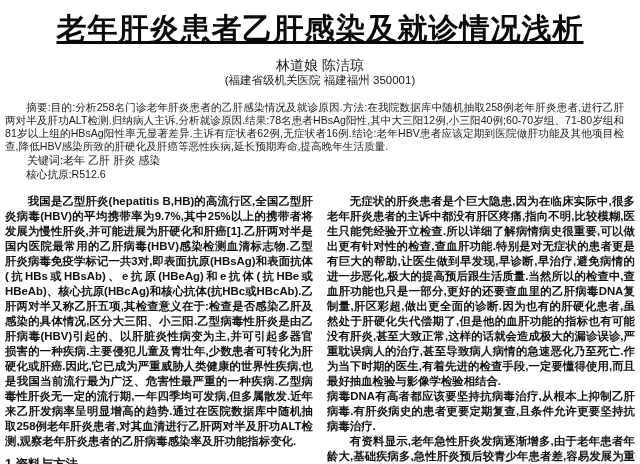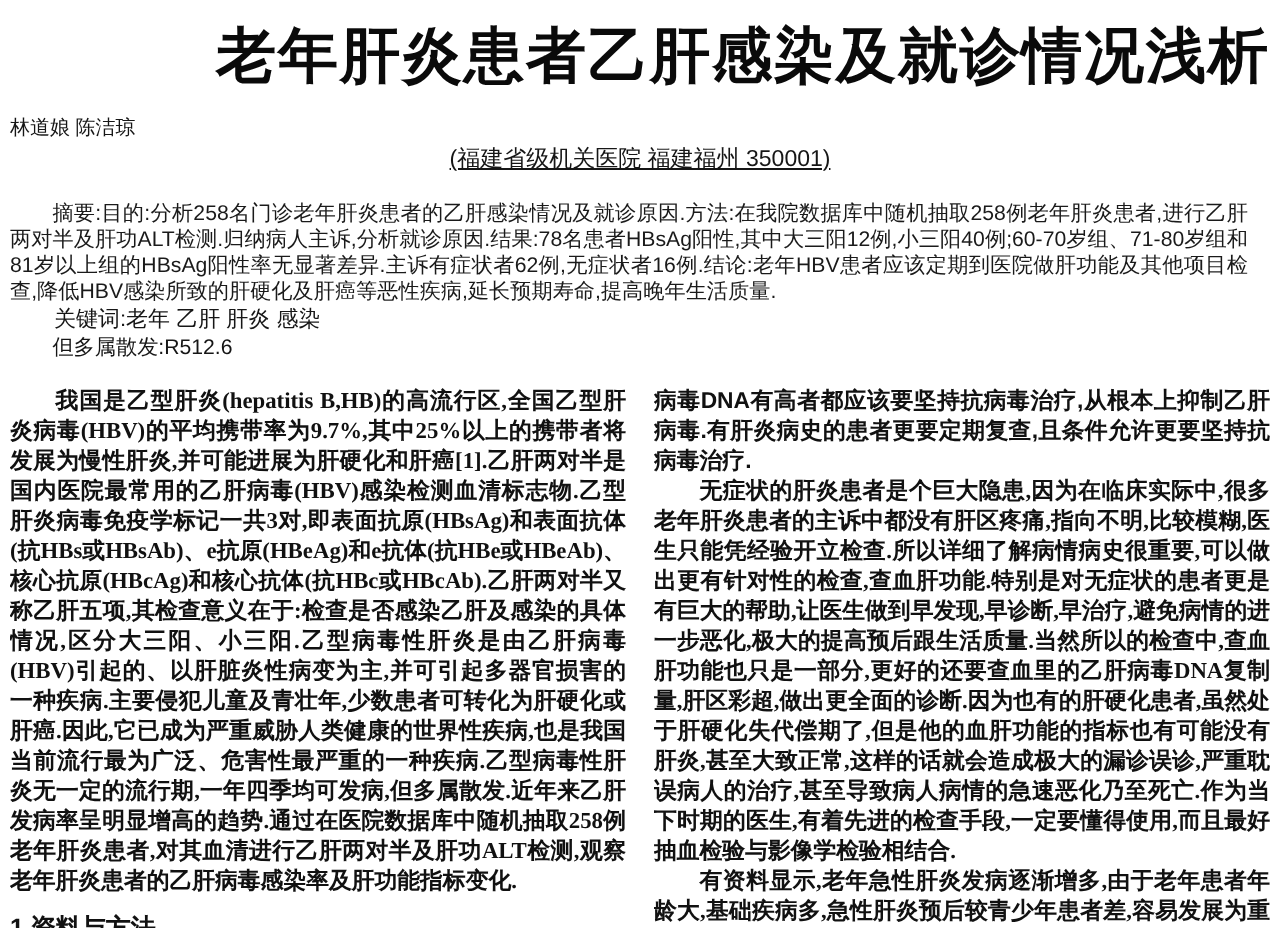--- a/index.html
+++ b/index.html
@@ -14,39 +14,39 @@
     overflow: hidden;
     background: #ffffff;
     color: #161616;
     font-family: "Liberation Sans", "DejaVu Sans", sans-serif;
     box-sizing: border-box;
     padding: 0 5px;
   }
   .title {
     margin: 0;
     padding-top: 10px;
-    text-align: right;
+    text-align: center;
     font-size: 30px;
     font-weight: bold;
     letter-spacing: 1px;
     line-height: 38px;
     color: #0a0a0a;
+    text-decoration: underline;
   }
   .authors {
     margin-top: 10px;
-    text-align: left;
-    font-size: 10px;
+    text-align: center;
+    font-size: 14px;
     line-height: 14px;
   }
   .affiliation {
     margin-top: 1px;
     text-align: center;
     font-size: 11.5px;
     line-height: 14px;
-    text-decoration: underline;
   }
   .abstract {
     margin: 14px 11px 0 0;
     font-size: 10.6px;
     line-height: 13px;
     text-align: justify;
     text-indent: 2em;
     color: #1a1a1a;
   }
   .keywords {
@@ -78,49 +78,49 @@
     overflow: hidden;
   }
   .para {
     margin: 0;
     font-size: 11.4px;
     font-weight: 600;
     line-height: 15px;
     text-align: justify;
     color: #111111;
   }
-  .para.indent { text-indent: 2em; font-family: Liberation Serif, serif; }
+  .para.indent { text-indent: 2em; }
   .section-heading {
     margin: 8px 0 5px 0;
     font-size: 12.5px;
     font-weight: bold;
     line-height: 15px;
     color: #111111;
   }
 </style>
 </head>
 <body>
 
 <div class="page">
   <h1 class="title">老年肝炎患者乙肝感染及就诊情况浅析</h1>
   <div class="authors">林道娘 陈洁琼</div>
   <div class="affiliation">(福建省级机关医院 福建福州 350001)</div>
 
   <p class="abstract">摘要:目的:分析258名门诊老年肝炎患者的乙肝感染情况及就诊原因.方法:在我院数据库中随机抽取258例老年肝炎患者,进行乙肝两对半及肝功ALT检测.归纳病人主诉,分析就诊原因.结果:78名患者HBsAg阳性,其中大三阳12例,小三阳40例;60-70岁组、71-80岁组和81岁以上组的HBsAg阳性率无显著差异.主诉有症状者62例,无症状者16例.结论:老年HBV患者应该定期到医院做肝功能及其他项目检查,降低HBV感染所致的肝硬化及肝癌等恶性疾病,延长预期寿命,提高晚年生活质量.</p>
   <div class="keywords">关键词:老年 乙肝 肝炎 感染</div>
 
   <div class="meta-row">
-    <span class="meta-clc">但多属散发:R512.6</span>
+    <span class="meta-clc">核心抗原:R512.6</span>
   </div>
 
   <div class="body-columns">
     <div class="column">
       <p class="para indent">我国是乙型肝炎(hepatitis B,HB)的高流行区,全国乙型肝炎病毒(HBV)的平均携带率为9.7%,其中25%以上的携带者将发展为慢性肝炎,并可能进展为肝硬化和肝癌[1].乙肝两对半是国内医院最常用的乙肝病毒(HBV)感染检测血清标志物.乙型肝炎病毒免疫学标记一共3对,即表面抗原(HBsAg)和表面抗体(抗HBs或HBsAb)、e抗原(HBeAg)和e抗体(抗HBe或HBeAb)、核心抗原(HBcAg)和核心抗体(抗HBc或HBcAb).乙肝两对半又称乙肝五项,其检查意义在于:检查是否感染乙肝及感染的具体情况,区分大三阳、小三阳.乙型病毒性肝炎是由乙肝病毒(HBV)引起的、以肝脏炎性病变为主,并可引起多器官损害的一种疾病.主要侵犯儿童及青壮年,少数患者可转化为肝硬化或肝癌.因此,它已成为严重威胁人类健康的世界性疾病,也是我国当前流行最为广泛、危害性最严重的一种疾病.乙型病毒性肝炎无一定的流行期,一年四季均可发病,但多属散发.近年来乙肝发病率呈明显增高的趋势.通过在医院数据库中随机抽取258例老年肝炎患者,对其血清进行乙肝两对半及肝功ALT检测,观察老年肝炎患者的乙肝病毒感染率及肝功能指标变化.</p>
       <h2 class="section-heading">1 资料与方法</h2>
 
     </div>
     <div class="column">
+      <p class="para indent">无症状的肝炎患者是个巨大隐患,因为在临床实际中,很多老年肝炎患者的主诉中都没有肝区疼痛,指向不明,比较模糊,医生只能凭经验开立检查.所以详细了解病情病史很重要,可以做出更有针对性的检查,查血肝功能.特别是对无症状的患者更是有巨大的帮助,让医生做到早发现,早诊断,早治疗,避免病情的进一步恶化,极大的提高预后跟生活质量.当然所以的检查中,查血肝功能也只是一部分,更好的还要查血里的乙肝病毒DNA复制量,肝区彩超,做出更全面的诊断.因为也有的肝硬化患者,虽然处于肝硬化失代偿期了,但是他的血肝功能的指标也有可能没有肝炎,甚至大致正常,这样的话就会造成极大的漏诊误诊,严重耽误病人的治疗,甚至导致病人病情的急速恶化乃至死亡.作为当下时期的医生,有着先进的检查手段,一定要懂得使用,而且最好抽血检验与影像学检验相结合.</p>
       <p class="para">病毒DNA有高者都应该要坚持抗病毒治疗,从根本上抑制乙肝病毒.有肝炎病史的患者更要定期复查,且条件允许更要坚持抗病毒治疗.</p>
-      <p class="para indent">无症状的肝炎患者是个巨大隐患,因为在临床实际中,很多老年肝炎患者的主诉中都没有肝区疼痛,指向不明,比较模糊,医生只能凭经验开立检查.所以详细了解病情病史很重要,可以做出更有针对性的检查,查血肝功能.特别是对无症状的患者更是有巨大的帮助,让医生做到早发现,早诊断,早治疗,避免病情的进一步恶化,极大的提高预后跟生活质量.当然所以的检查中,查血肝功能也只是一部分,更好的还要查血里的乙肝病毒DNA复制量,肝区彩超,做出更全面的诊断.因为也有的肝硬化患者,虽然处于肝硬化失代偿期了,但是他的血肝功能的指标也有可能没有肝炎,甚至大致正常,这样的话就会造成极大的漏诊误诊,严重耽误病人的治疗,甚至导致病人病情的急速恶化乃至死亡.作为当下时期的医生,有着先进的检查手段,一定要懂得使用,而且最好抽血检验与影像学检验相结合.</p>
       <p class="para indent">有资料显示,老年急性肝炎发病逐渐增多,由于老年患者年龄大,基础疾病多,急性肝炎预后较青少年患者差,容易发展为重型肝炎,病死率也相对较高,越来越引起重视[2].老年乙肝患者较中青年</p>
     </div>
   </div>
 </div>
 
 </body></html>

